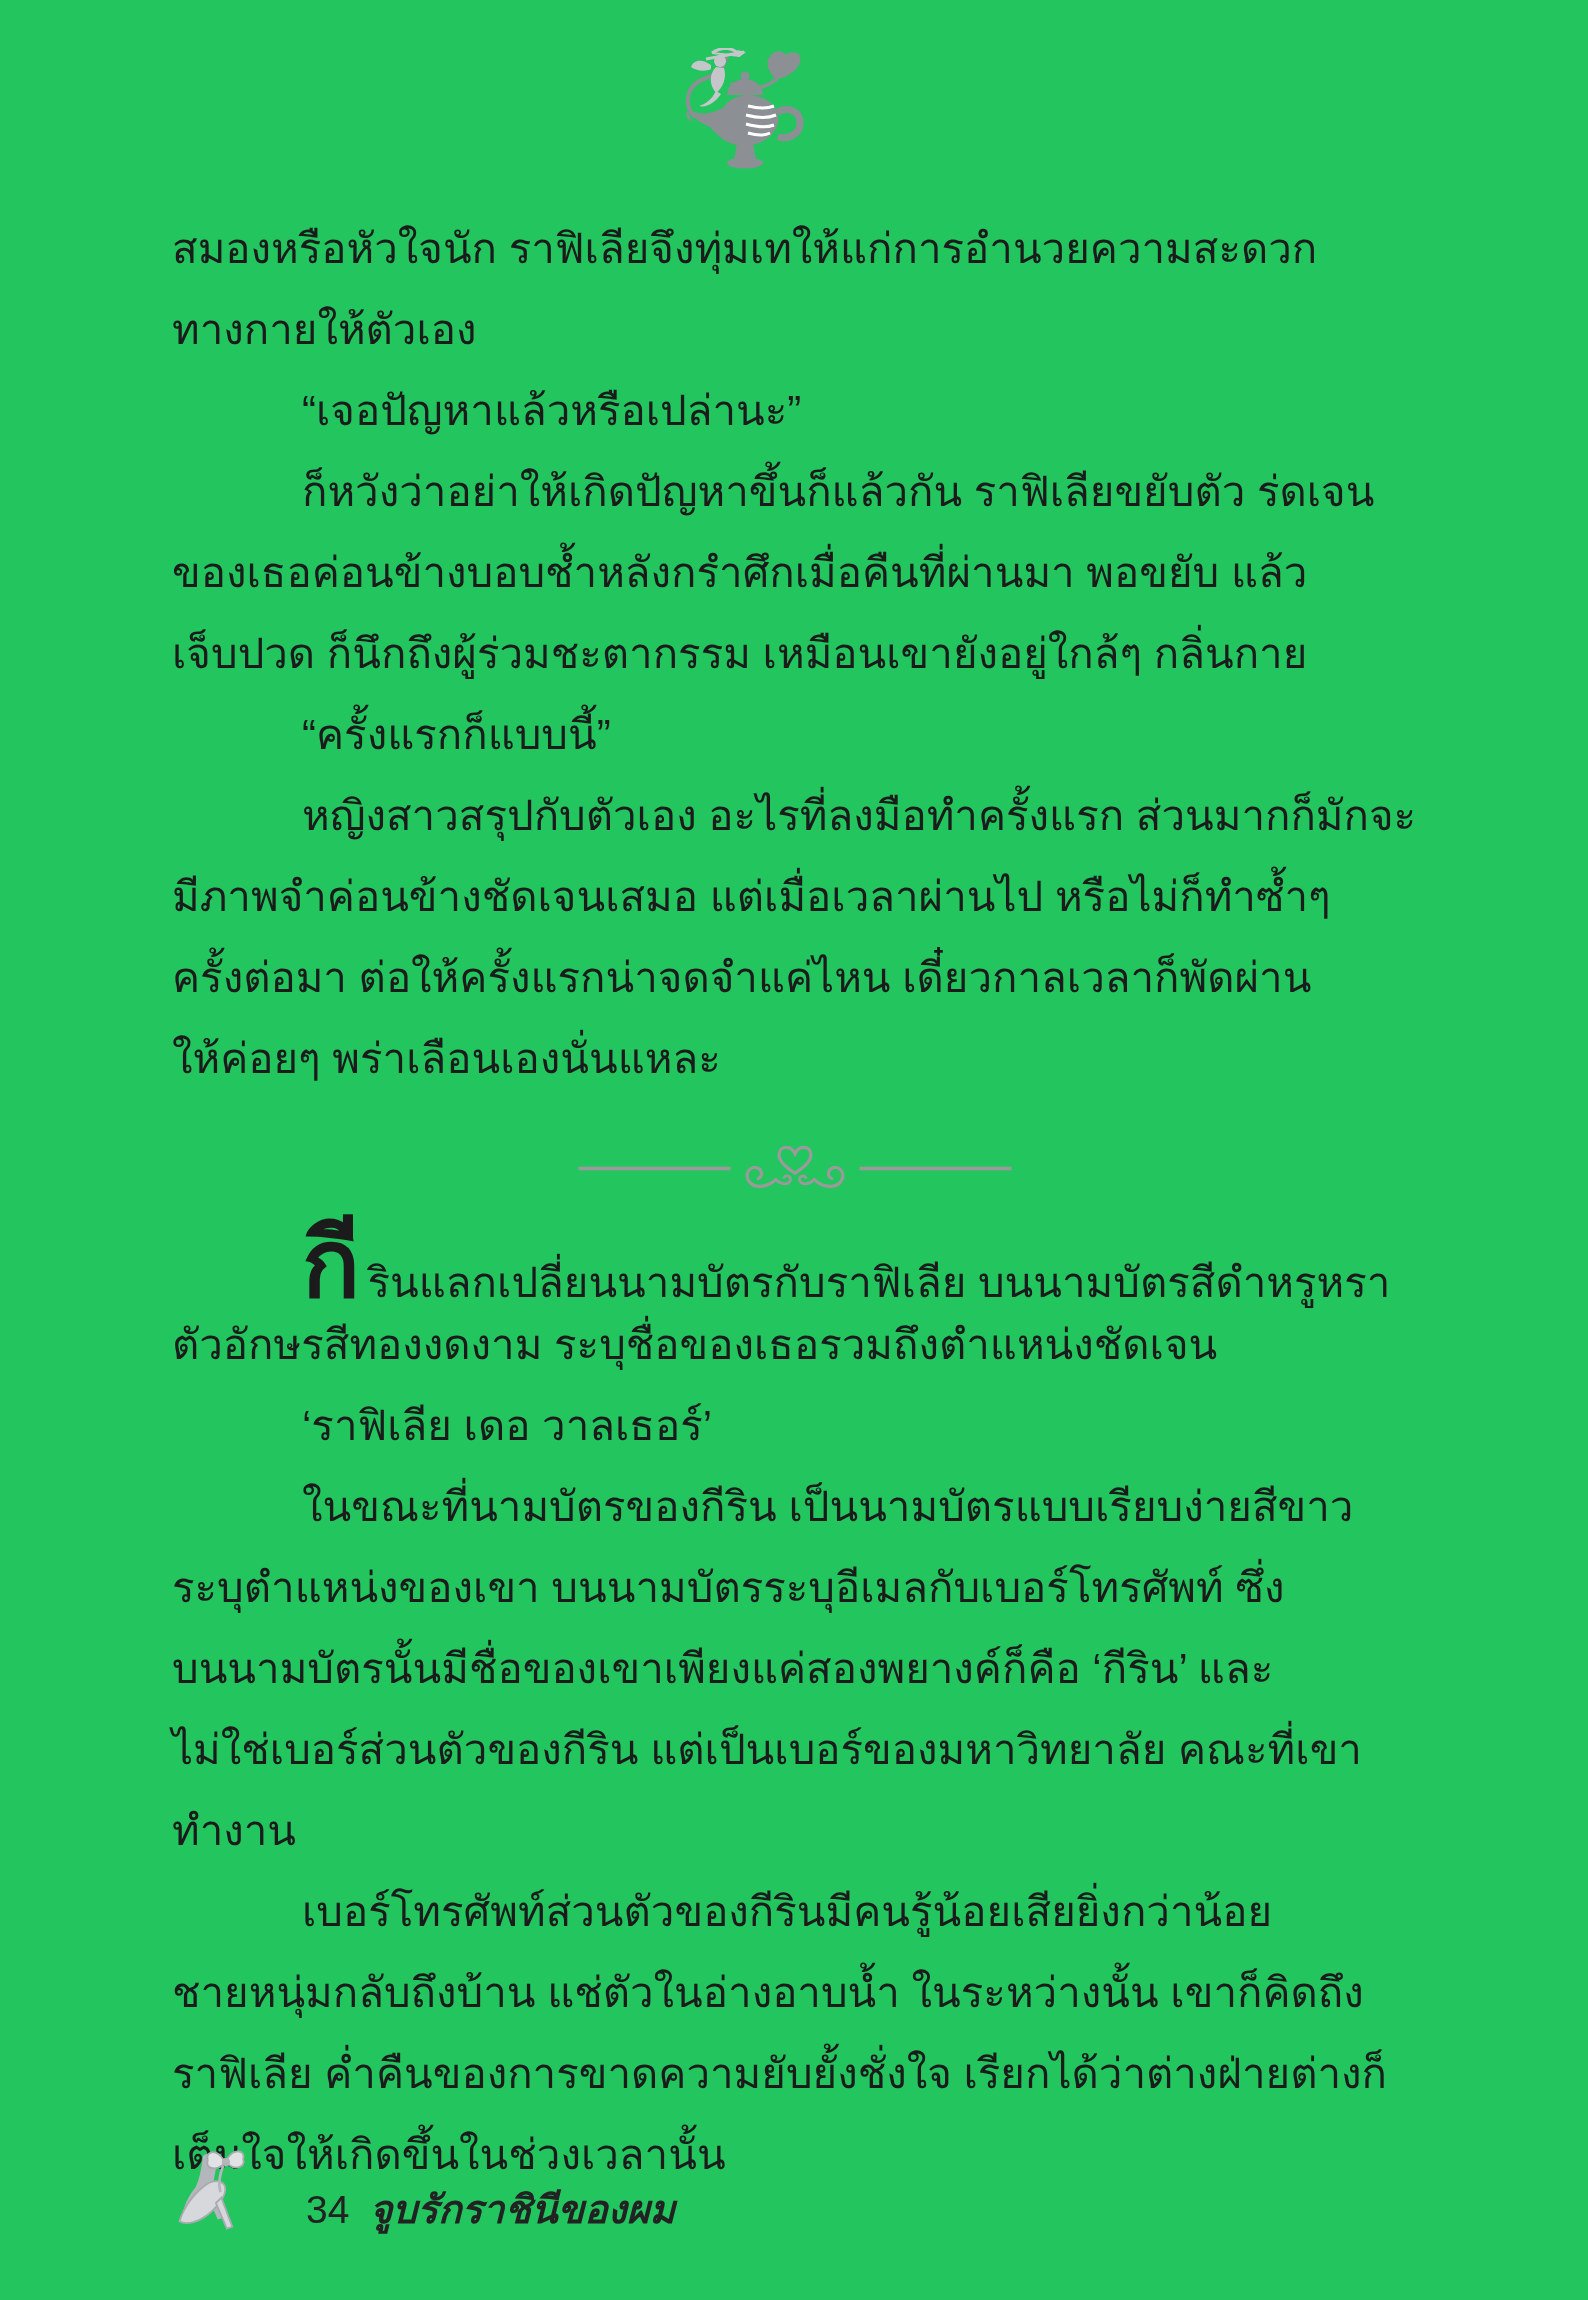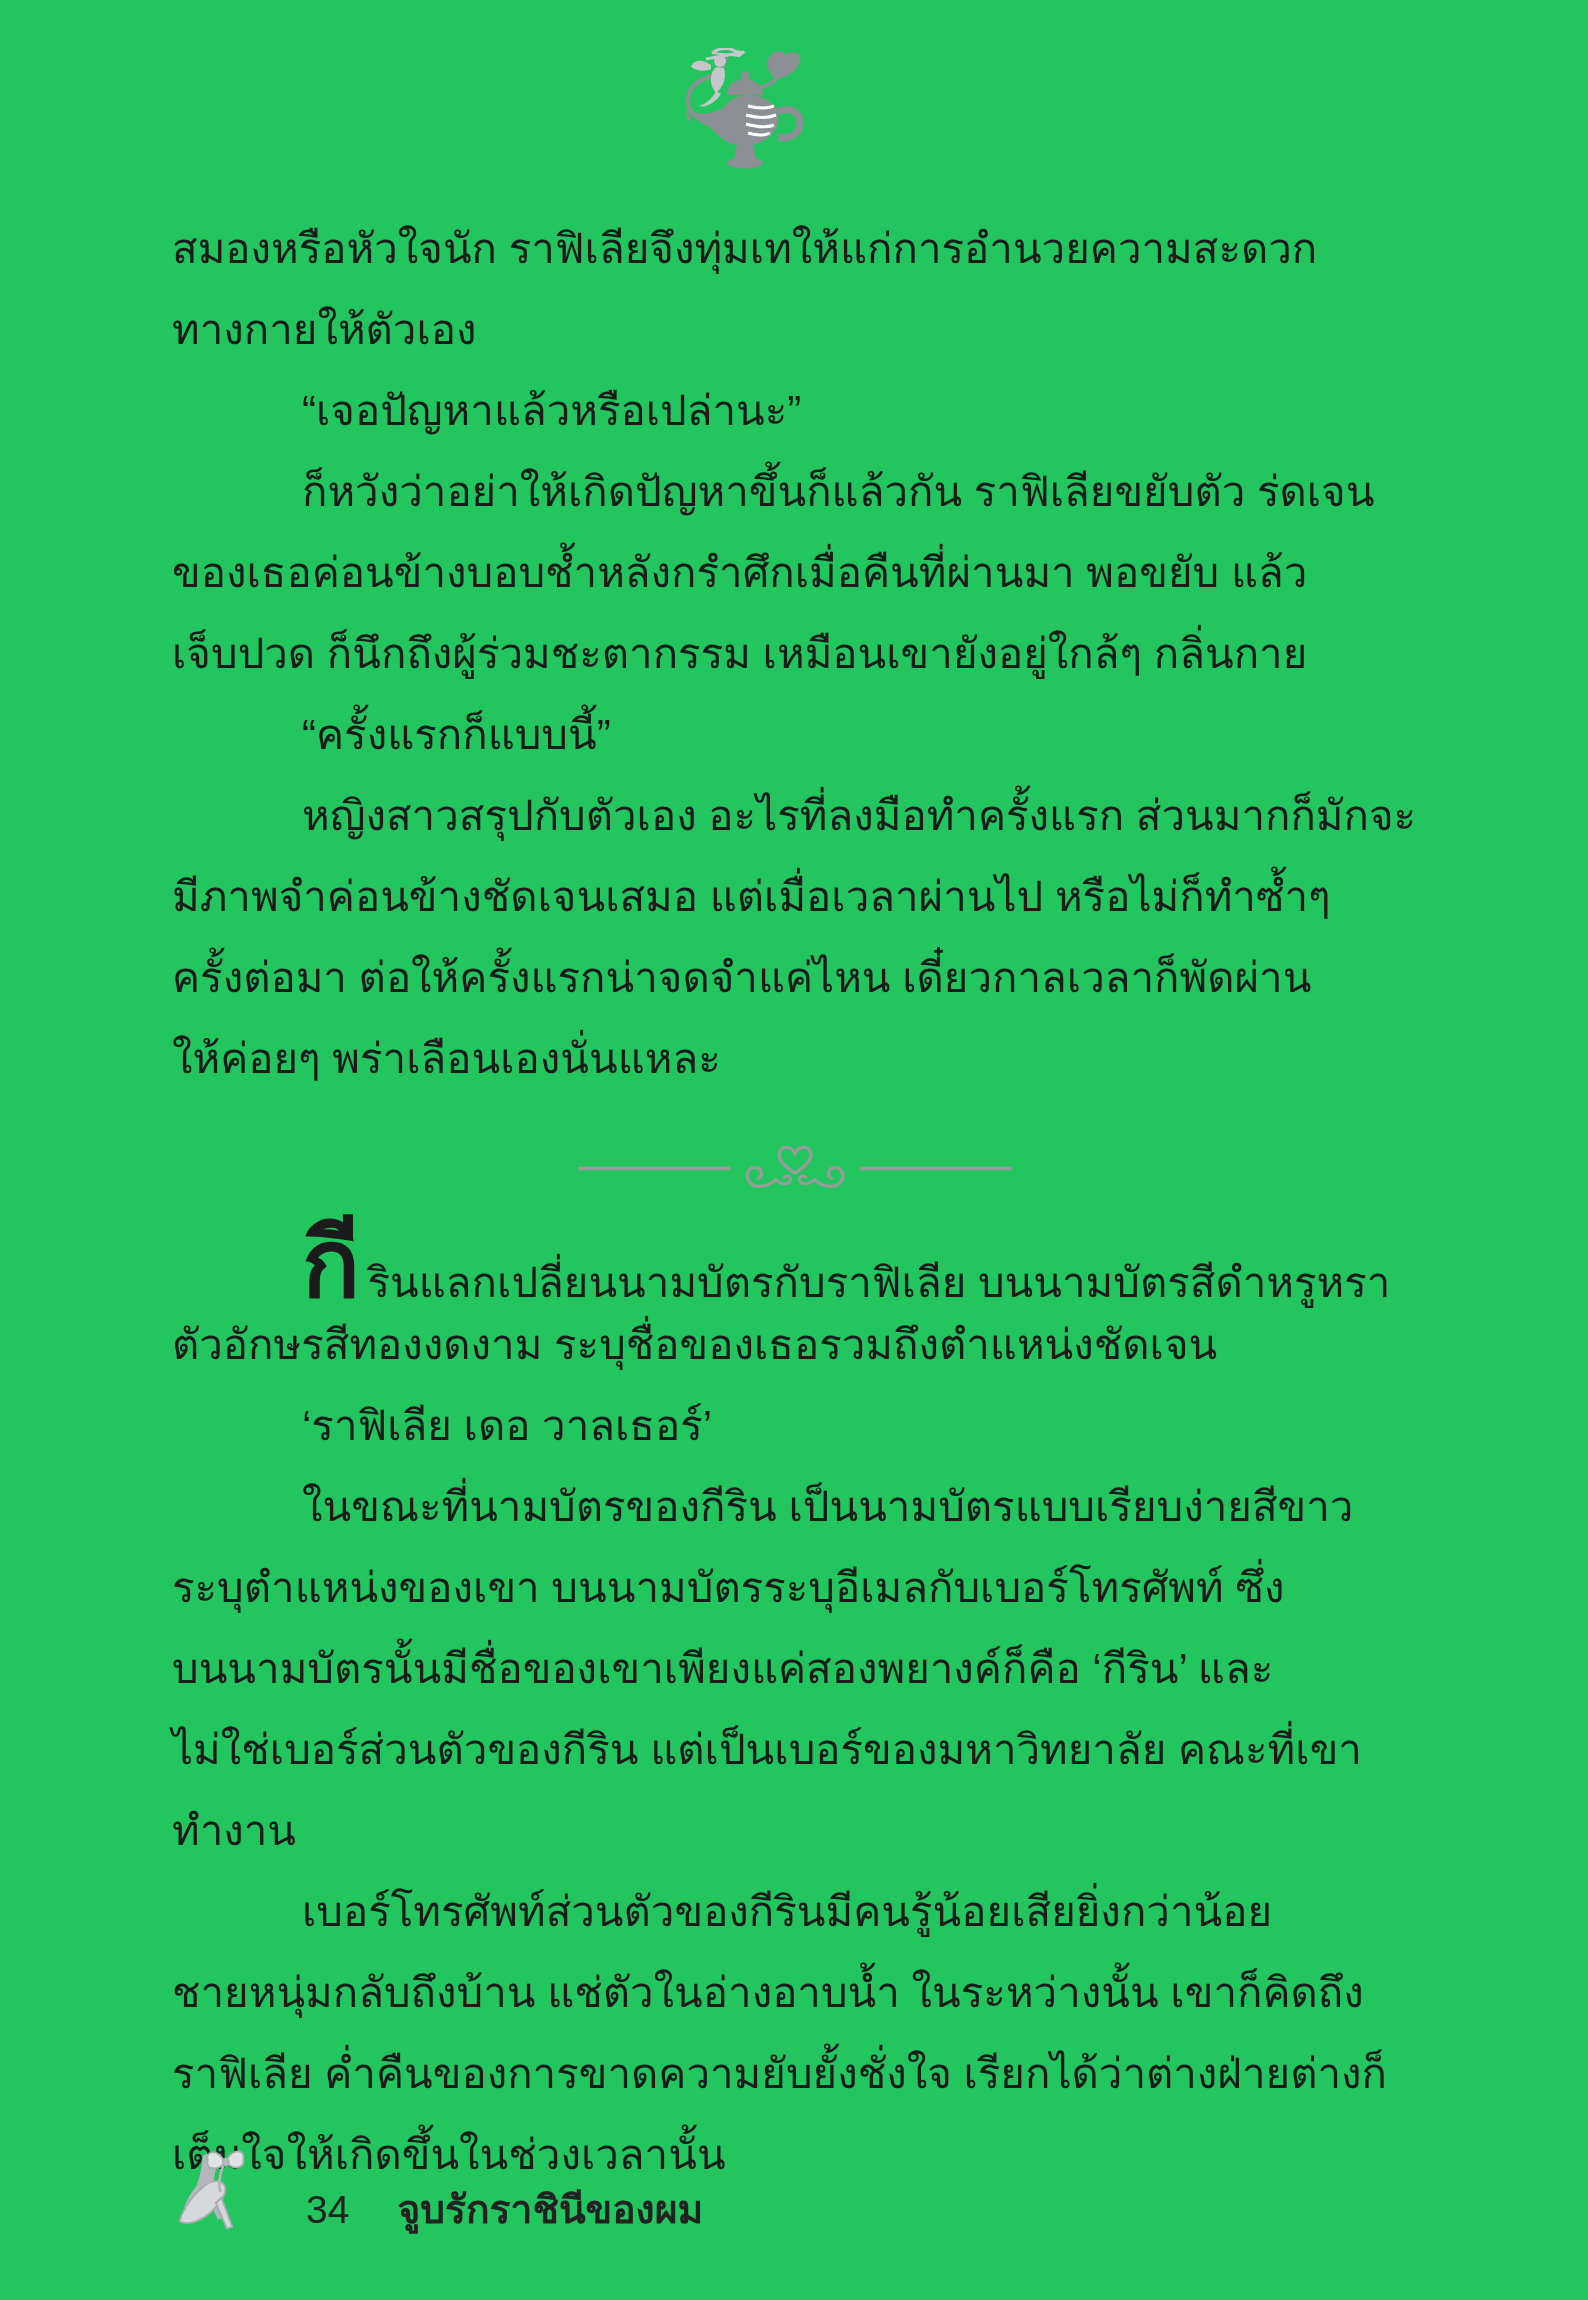--- a/index.html
+++ b/index.html
@@ -63,26 +63,26 @@
     top: 9.3px;
     width: 82px;
     height: 93px;
   }
   .footer-text {
     position: absolute;
     left: 306px;
     top: 45px;
     display: flex;
     align-items: baseline;
-    gap: 48px;
+    gap: 20px;
     font-size: 39px;
     color: #222222;
   }
   .footer-page-number { font-weight: 400; }
-  .footer-book-title  { font-weight: 700; }
+  .footer-book-title  { font-weight: 700; font-style: italic; }
 </style>
 </head>
 <body>
 
 <div class="page">
 
   <div class="header-ornament">
     <svg viewBox="0 0 130 125" aria-hidden="true">
 
       <path d="M12 68 C0 54 6 36 24 30 C36 26 42 18 44 10" fill="none" stroke="#8c9095" stroke-width="4" stroke-linecap="round"></path>

